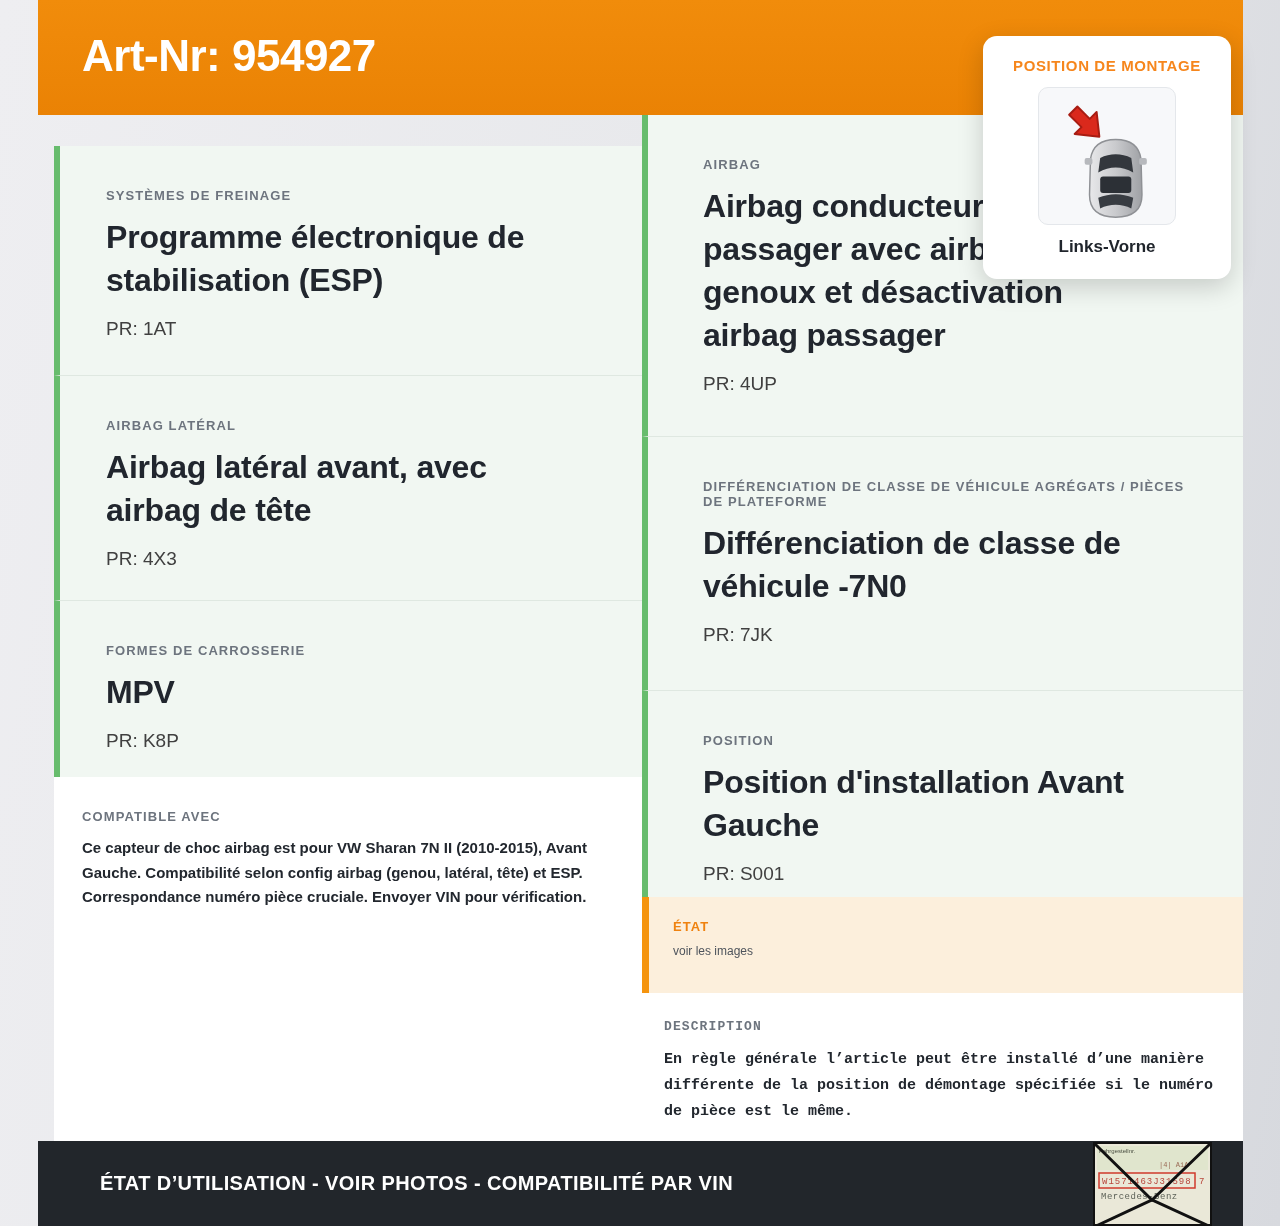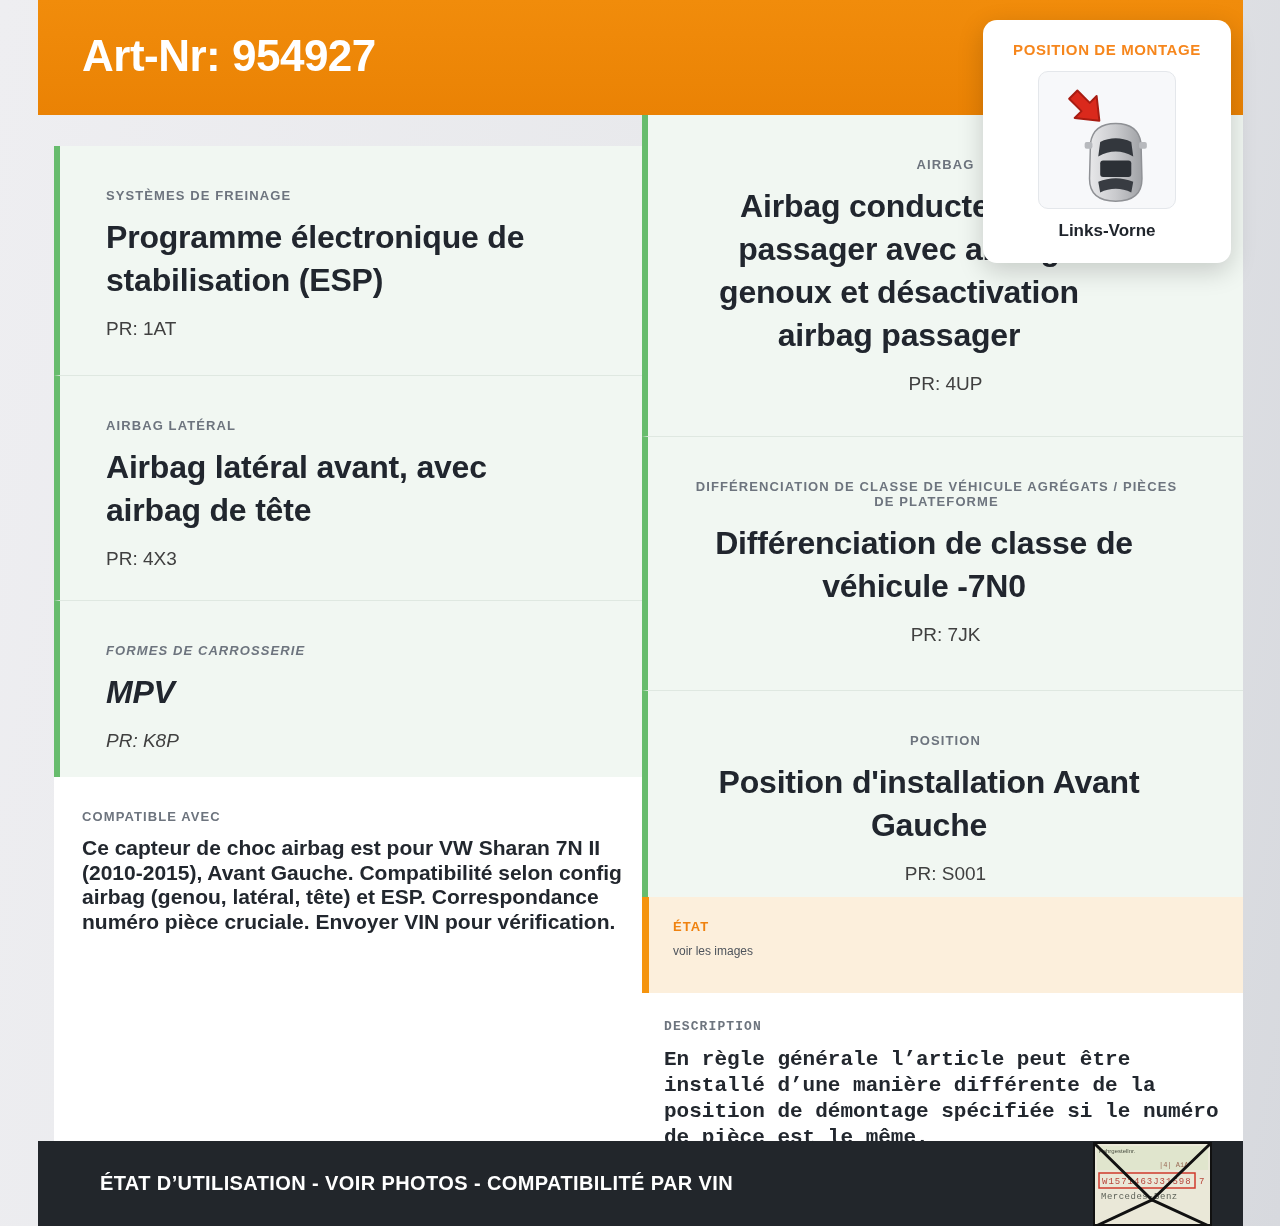--- a/index.html
+++ b/index.html
@@ -13,48 +13,48 @@
   .header h1{margin:0;padding:30px 0 0 44px;font-size:44px;line-height:52px;
              font-weight:800;color:#ffffff;letter-spacing:-0.5px;}
 
   
   .col{position:absolute;top:115px;}
   .col-left{left:54px;width:600px;margin-top:31px;}
   .col-right{left:642px;width:601px;}
 
   .card{box-sizing:border-box;background:#f1f7f2;border-left:6px solid #67bc6d;
         padding:42px 36px 0 46px;}
-  .col-right .card{padding-left:36px;text-align:center;}
+  .col-right .card{padding-left:55px;}
   .card.divided{border-bottom:1px solid #dfe8e1;}
   .label{font-size:13px;font-weight:700;letter-spacing:1.1px;color:#6d747e;
          text-transform:uppercase;margin:0 0 13px 0;}
   .title{font-size:32px;line-height:43px;font-weight:700;color:#21262e;
          margin:0 0 16px 0;letter-spacing:-0.2px;}
   .pr{font-size:19px;color:#404040;margin:0;}
 
   .white-block{box-sizing:border-box;background:#ffffff;padding:32px 30px 0 28px;}
   .white-block .label{margin-bottom:12px;}
-  .body-text{font-size:21px;line-height:24.5px;font-weight:600;color:#22272e;margin:0;max-width:545px;}
+  .body-text{font-size:15px;line-height:24.5px;font-weight:600;color:#22272e;margin:0;max-width:545px;}
 
   
-  .lc1{height:230px;} .lc2{height:225px;} .lc3{height:176px;font-style:italic;}
+  .lc1{height:230px;} .lc2{height:225px;} .lc3{height:176px;}
   .lcompat{height:395px;}
   .rc1{height:322px;} .rc2{height:254px;} .rc3{height:206px;}
   .t-l{max-width:460px;} .t-r1{max-width:430px;} .t-r2{max-width:480px;} .t-r3{max-width:490px;}
   .lab-r2{max-width:505px;}
 
   .etat{box-sizing:border-box;height:96px;background:#fcefdc;border-left:7px solid #f5940e;
         padding:22px 20px 0 24px;}
   .etat .label{color:#ef820f;margin-bottom:10px;}
   .etat-text{font-size:12px;color:#4e545c;margin:0;font-weight:500;}
   .desc{box-sizing:border-box;height:148px;background:#ffffff;padding:26px 24px 0 22px;font-family:Liberation Mono, monospace;}
   .desc .body-text{max-width:560px;line-height:26px;}
 
   
-  .float-card{position:absolute;left:983px;top:20px;width:248px;height:243px;z-index:6;
+  .float-card{position:absolute;left:983px;top:36px;width:248px;height:243px;z-index:6;
               background:#ffffff;border-radius:14px;box-shadow:0 8px 26px rgba(0,0,0,0.18);
               text-align:center;box-sizing:border-box;padding-top:21px;}
   .float-card .fc-label{font-size:15px;font-weight:800;color:#f6861c;letter-spacing:0.6px;margin:0;}
   .img-box{width:138px;height:138px;margin:13px auto 0 auto;background:#f7f8fa;
            border:1px solid #e4e7eb;border-radius:10px;box-sizing:border-box;}
   .fc-caption{font-size:17px;font-weight:700;color:#20252c;margin:12px 0 0 0;}
 
   
   .footer{position:absolute;left:38px;top:1141px;width:1205px;height:85px;background:#22262b;}
   .footer-text{margin:0;padding:31px 0 0 62px;font-size:20px;font-weight:700;color:#ffffff;

